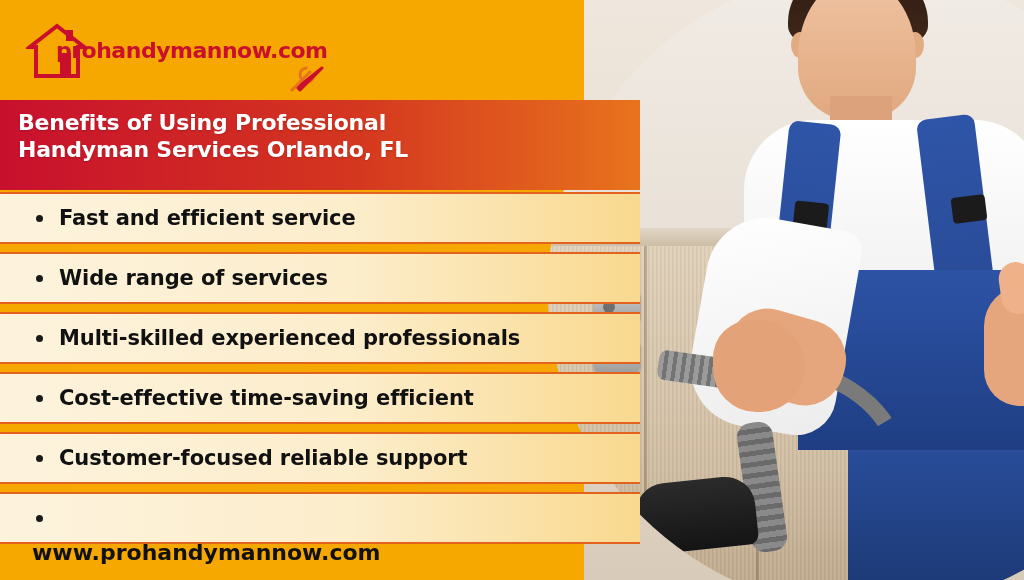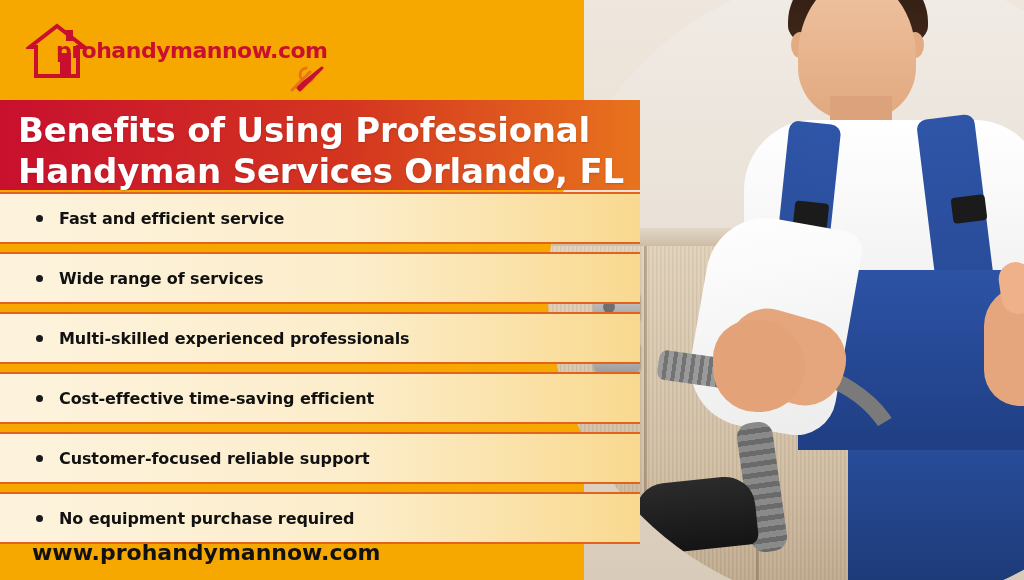--- a/index.html
+++ b/index.html
@@ -191,21 +191,21 @@
   
   .heading {
     position:absolute; left:0; top:100px; width:640px; height:90px;
     background: linear-gradient(90deg,#c8102e 0%, #d4361f 55%, #e8731d 100%);
     color:#ffffff;
     padding: 10px 0 0 18px;
     box-sizing:border-box;
   }
   .heading h1 {
     margin:0;
-    font-size: 34px;
+    font-size: 22px;
     line-height: 1.22;
     font-weight: 700;
     font-family:"DejaVu Sans", sans-serif;
     letter-spacing:-0.2px;
     text-shadow: 0 1px 2px rgba(0,0,0,0.18);
   }
 
   
   .list { position:absolute; left:0; top:192px; width:640px; }
   .bullet-row {
@@ -218,21 +218,21 @@
     border-top: 2px solid #e2631d;
     border-bottom: 2px solid #e2631d;
     box-sizing:border-box;
   }
   .bullet-row .dot {
     width: 7px; height:7px; border-radius:50%;
     background:#1a1a1a; margin-left:36px; margin-right:16px;
     flex: 0 0 auto;
   }
   .bullet-row .txt {
-    font-size: 16px;
+    font-size: 21px;
     font-weight: 700;
     color:#111111;
     font-family:"DejaVu Sans", sans-serif;
     letter-spacing:-0.1px;
   }
 
   
   .footer-url {
     position:absolute; left:32px; top:540px;
     font-size: 22px; font-weight:700; color:#111111;
@@ -322,19 +322,18 @@
     <div class="bullet-row">
       <span class="dot"></span>
       <span class="txt">Cost-effective time-saving efficient</span>
     </div>
     <div class="bullet-row">
       <span class="dot"></span>
       <span class="txt">Customer-focused reliable support</span>
     </div>
     <div class="bullet-row">
       <span class="dot"></span>
-      <span class="txt">No equipment purchase required</span>
     </div>
   </div>
 
   <div class="footer-url">www.prohandymannow.com</div>
 
 </div>
 
 </body></html>

